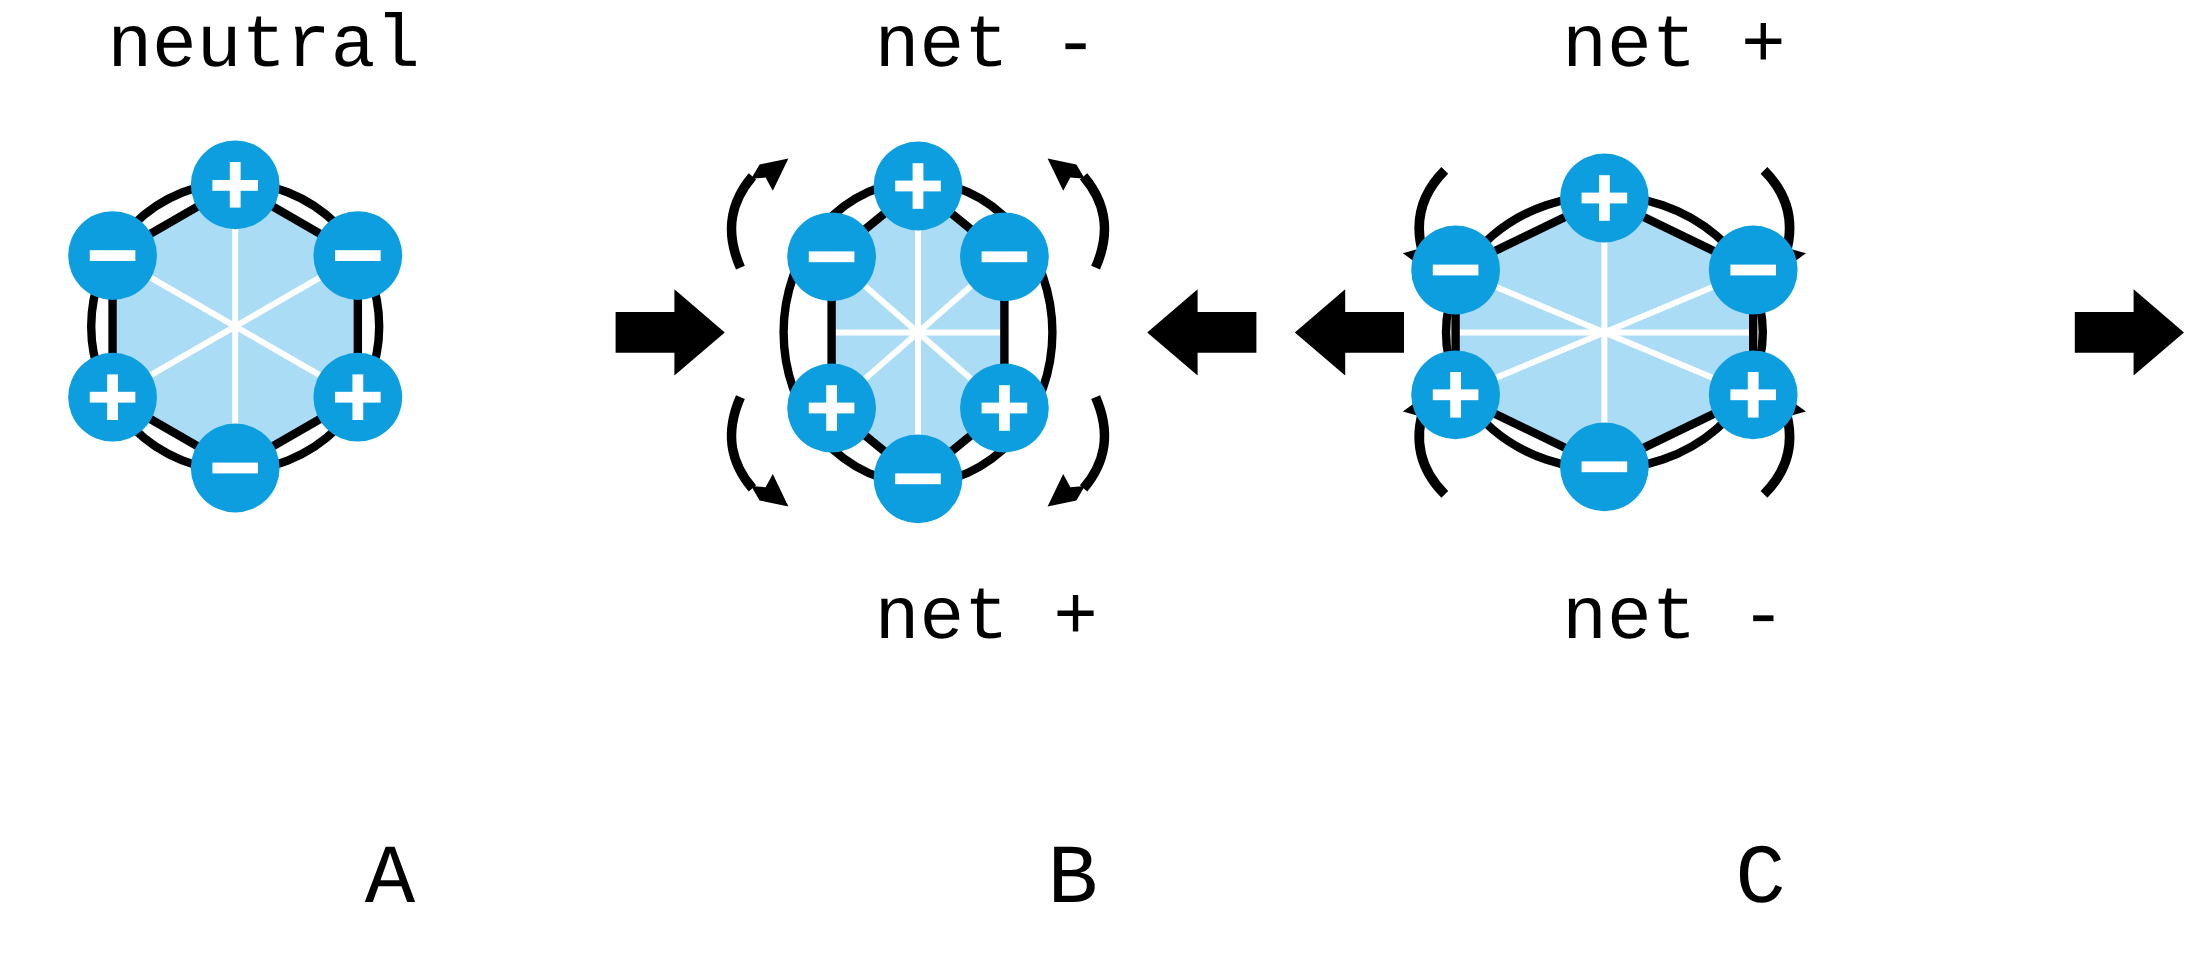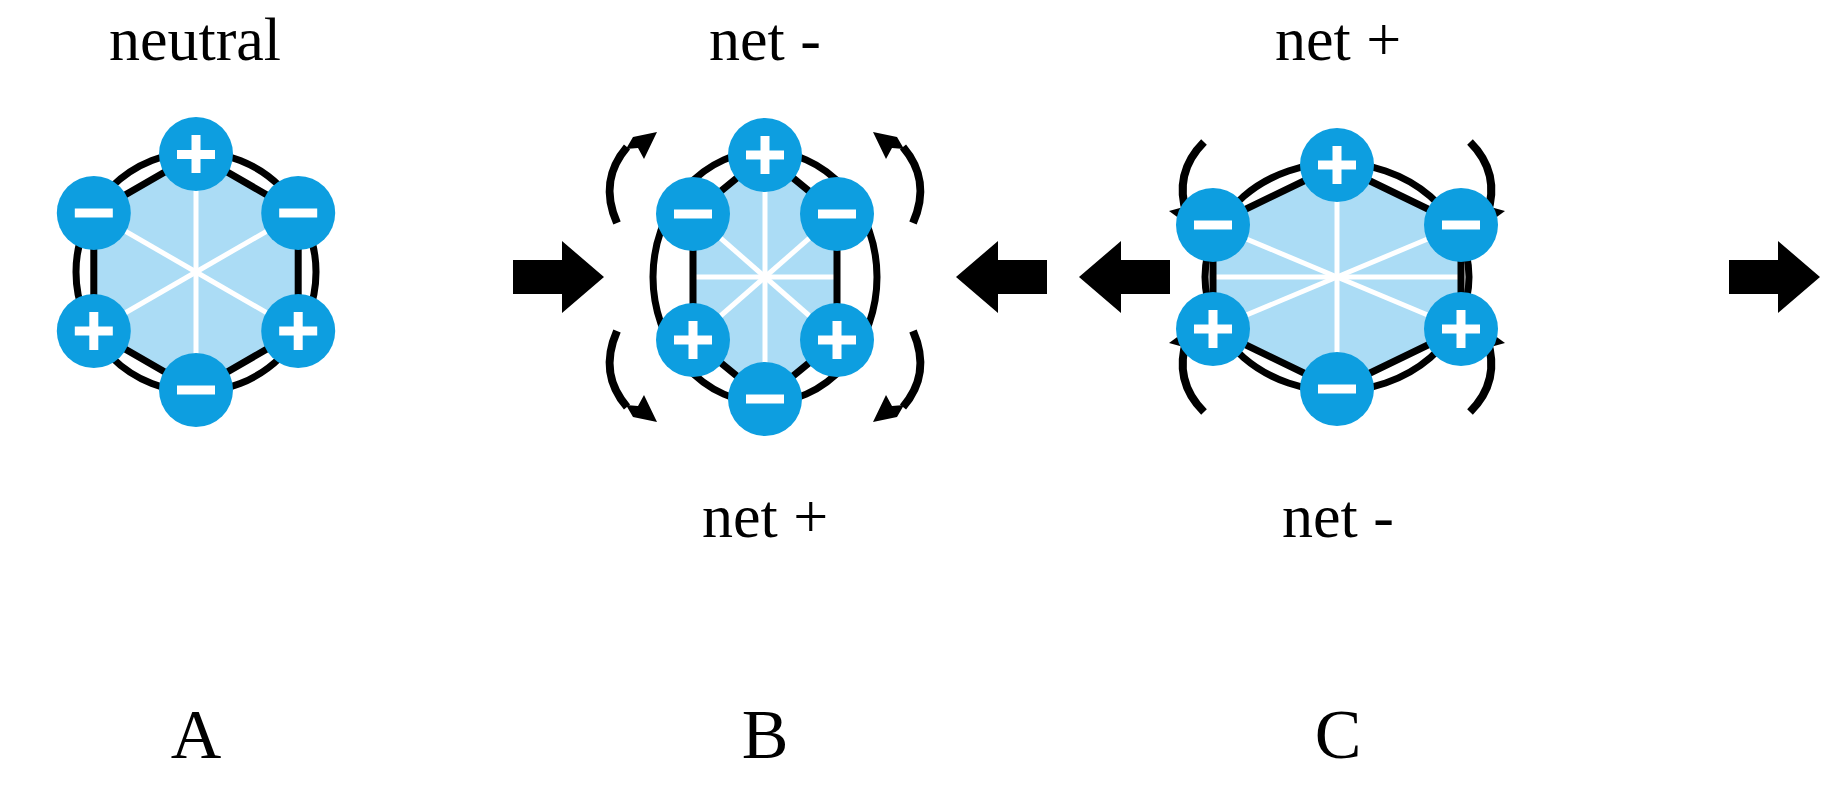--- a/index.html
+++ b/index.html
@@ -1,20 +1,20 @@
 <!DOCTYPE html>
 <html><head>
 <meta charset="utf-8">
 <style>
   html,body{margin:0;padding:0;background:#ffffff;}
   body{width:1833px;height:800px;font-family:"Liberation Sans",sans-serif;overflow:hidden;}
   #stage{position:relative;width:1833px;height:800px;background:#fff;}
   .toplabel,.botlabel,.letter{
-    position:absolute;text-align:center;color:#000;
-    font-family:Liberation Serif, serif;font-weight:400;white-space:pre;
+    position:absolute;text-align:right;color:#000;
+    font-family:Liberation Mono, monospace;font-weight:400;white-space:pre;
   }
   .toplabel{font-size:62px;line-height:62px;}
   .botlabel{font-size:62px;line-height:62px;}
   .letter{font-size:70px;line-height:70px;}
   svg{display:block;overflow:visible;}
   .struct{position:absolute;}
 </style>
 </head>
 <body>
 

